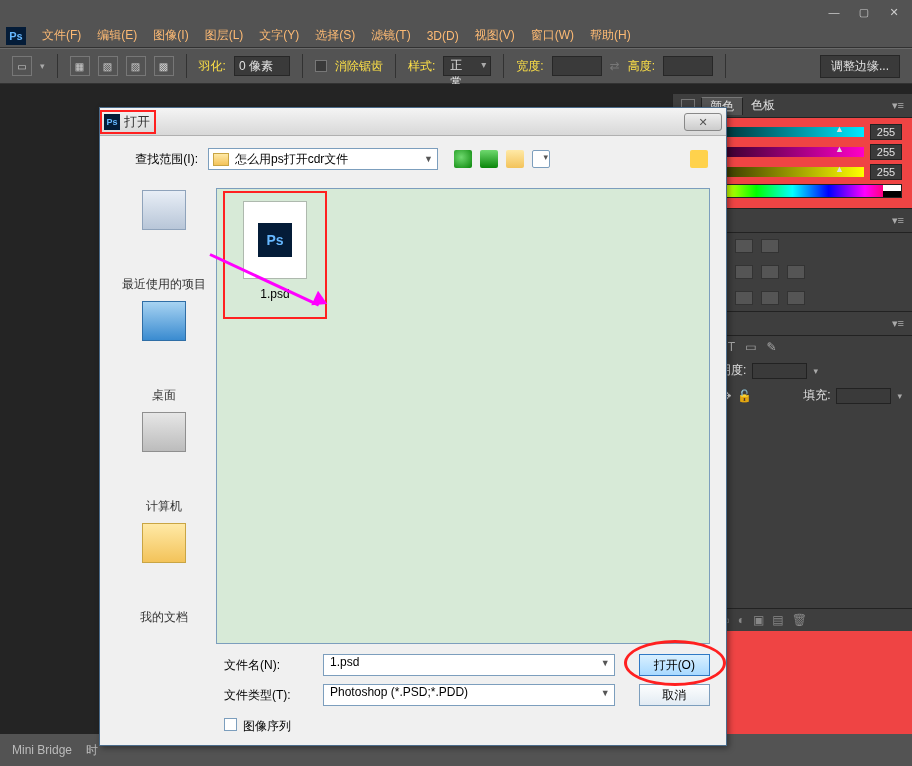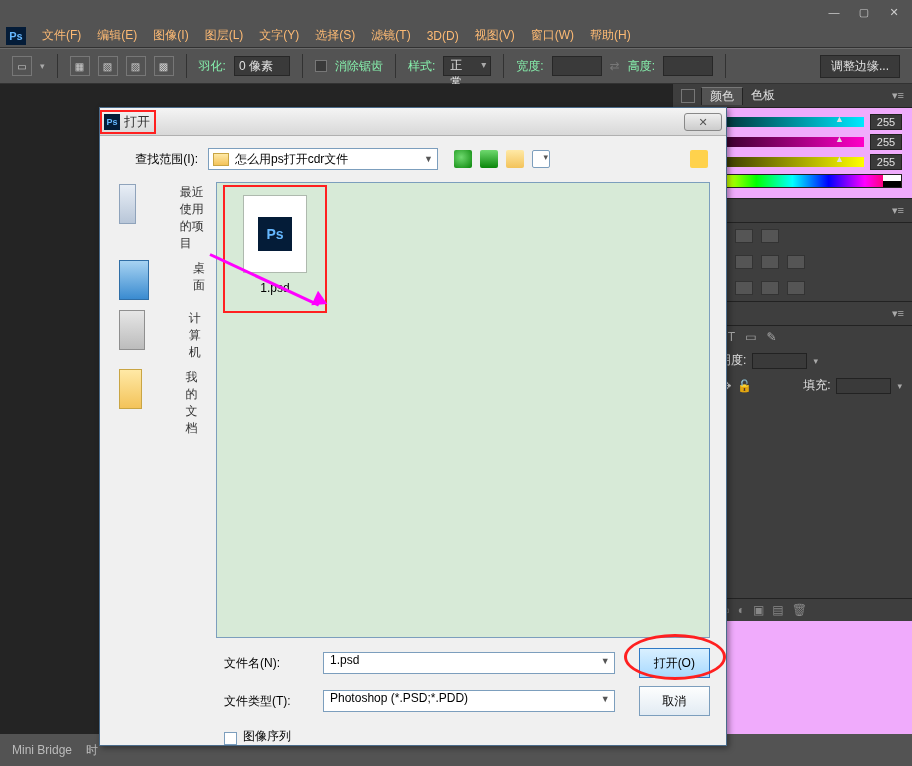--- a/index.html
+++ b/index.html
@@ -16,34 +16,34 @@
     border-bottom: 1px solid #323232;
   }
   .ps-logo { width: 20px; height: 18px; background: #041c38; color: #66b8ff; font-size: 11px; font-weight: bold; text-align: center; line-height: 18px; margin-right: 8px; }
   .menu-item { color: #fdba74; font-size: 12px; padding: 0 8px; cursor: pointer; }
   .ps-toolbar {
     height: 36px; background: #535353; display: flex; align-items: center; padding: 0 12px; gap: 8px;
     border-top: 1px solid #6a6a6a; border-bottom: 1px solid #323232;
   }
   .tb-sep { width: 1px; height: 24px; background: #323232; margin: 0 4px; }
   .tb-icon { width: 20px; height: 20px; border: 1px solid #777; display: flex; align-items: center; justify-content: center; color: #ccc; font-size: 10px; }
-  .tb-label { color: #86efac; font-size: 12px; }
+  .tb-label { color: #fde047; font-size: 12px; }
   .tb-input { background: #3a3a3a; border: 1px solid #272727; color: #e0e0e0; font-size: 12px; height: 20px; padding: 0 4px; }
   .tb-check { width: 12px; height: 12px; border: 1px solid #777; background: #3a3a3a; display: inline-block; }
   .tb-select { background: #3a3a3a; border: 1px solid #272727; color: #e0e0e0; font-size: 12px; height: 20px; padding: 0 18px 0 6px; position: relative; }
   .tb-select::after { content: "▾"; position: absolute; right: 4px; top: 2px; font-size: 10px; color: #aaa; }
   .tb-btn { background: #3a3a3a; border: 1px solid #272727; color: #e0e0e0; font-size: 12px; padding: 2px 10px; }
 
   
   .ps-workspace {
     position: absolute; left: 0; top: 84px; right: 0; bottom: 32px; background: #242424;
     display: flex;
   }
   .canvas-area { flex: 1; background: #242424; position: relative; }
-  .panels-col { width: 240px; background: #f0abfc; display: flex; flex-direction: column; border-left: 1px solid #222; }
+  .panels-col { width: 240px; background: #ef4444; display: flex; flex-direction: column; border-left: 1px solid #222; margin-top: 10px; }
   .panel-tabs { height: 24px; display: flex; align-items: center; padding: 0 8px; background: #3e3e3e; border-bottom: 1px solid #222; }
   .panel-tab { color: #e0e0e0; font-size: 12px; padding: 0 8px; }
   .panel-tab.active { background: #535353; border-top: 1px solid #777; border-left: 1px solid #222; border-right: 1px solid #222; }
   .panel-menu { margin-left: auto; color: #aaa; font-size: 11px; }
   .color-panel { padding: 6px 10px; }
   .slider-row { display: flex; align-items: center; margin-bottom: 4px; }
   .slider-track { flex: 1; height: 10px; position: relative; }
   .slider-tri { position: absolute; right: 20px; top: -3px; color: #e0e0e0; font-size: 9px; }
   .slider-val { width: 32px; height: 16px; background: #3a3a3a; border: 1px solid #222; color: #e0e0e0; font-size: 11px; text-align: center; line-height: 14px; margin-left: 6px; }
   .spectrum { height: 14px; margin: 4px 0; background: linear-gradient(to right, red, yellow, lime, cyan, blue, magenta, red); border: 1px solid #222; position: relative; }
@@ -69,37 +69,37 @@
   .dlg-title {
     height: 28px; background: linear-gradient(to bottom,#f4f4f4,#d8d8d8);
     display: flex; align-items: center; padding: 0 4px 0 0; border-bottom: 1px solid #b0b0b0;
   }
   .dlg-title-highlight { border: 2px solid #ff2020; display: flex; align-items: center; padding: 1px 4px 1px 2px; height: 24px; }
   .dlg-ps-icon { width: 16px; height: 16px; background: #041c38; color: #66b8ff; font-size: 9px; font-weight: bold; text-align: center; line-height: 16px; margin-right: 4px; }
   .dlg-title-text { font-size: 13px; color: #333; }
   .dlg-close { margin-left: auto; width: 38px; height: 18px; background: linear-gradient(to bottom,#eee,#ccc); border: 1px solid #888; border-radius: 3px; text-align: center; font-size: 11px; line-height: 16px; color: #555; cursor: pointer; }
 
   .dlg-body { padding: 12px 16px 10px 16px; }
-  .look-row { display: flex; align-items: center; gap: 10px; margin-bottom: 12px; font-size: 12px; }
+  .look-row { display: flex; align-items: center; gap: 10px; margin-bottom: 18px; font-size: 12px; }
   .look-label { width: 82px; text-align: right; }
   .look-select { flex-basis: 230px; height: 22px; border: 1px solid #7c9ebd; background: #fff; display: flex; align-items: center; padding: 0 4px; font-size: 12px; position: relative; }
   .folder-icon { width: 16px; height: 13px; background: linear-gradient(#ffe9a6,#f3c35a); border: 1px solid #c9a544; margin-right: 6px; }
   .look-select::after { content:"▼"; position:absolute; right:4px; font-size:9px; color:#555; }
   .tb-smallicons { display: flex; gap: 8px; margin-left: 6px; }
   .tb-sicon { width: 18px; height: 18px; border-radius: 2px; }
   .sicon-back { background: radial-gradient(circle at 40% 40%, #6fd96f, #0a860a); }
   .sicon-up   { background: linear-gradient(#6fd96f,#0a860a); }
   .sicon-new  { background: linear-gradient(#ffe9a6,#f3c35a); }
   .sicon-view { background: #fff; border: 1px solid #7c9ebd; position: relative; }
   .sicon-view::after { content:"▾"; position:absolute; right:1px; top:1px; font-size:9px; color:#555; }
   .sicon-fav  { background: #ffd24c; margin-left: auto; margin-right: 2px; width: 18px; height: 18px; }
 
   .browse-row { display: flex; gap: 4px; }
   .places-col { width: 96px; display: flex; flex-direction: column; align-items: center; gap: 8px; padding-top: 2px; }
-  .place { width: 90px; display: flex; flex-direction: row; font-size: 12px; color: #333; cursor: pointer; gap: 44px; }
+  .place { width: 90px; display: flex; flex-direction: column; align-items: center; font-size: 12px; color: #333; cursor: pointer; gap: 44px; }
   .place-icon { width: 44px; height: 40px; margin-bottom: 2px; display: flex; align-items: center; justify-content: center; }
   .pi-recent { background: linear-gradient(#e8eef6,#b8c6d8); border: 1px solid #8fa3bb; }
   .pi-desktop { background: linear-gradient(#a7d3f2,#3a8bd0); border: 1px solid #2f6ea6; }
   .pi-docs { background: linear-gradient(#ffe9a6,#f3c35a); border: 1px solid #c9a544; }
   .pi-computer { background: linear-gradient(#e6e6e6,#bcbcbc); border: 1px solid #8f8f8f; }
   .pi-wps { background: radial-gradient(circle at 50% 35%, #4fb4ff, #0a64c8); border-radius: 8px 8px 16px 16px; }
 
   .file-area {
     flex: 1; height: 456px; background: #d7ead7; border: 1px solid #7c9ebd; position: relative; overflow: hidden;
   }
@@ -111,24 +111,24 @@
   .file-thumb { width: 64px; height: 78px; background: #fff; border: 1px solid #aeb9ae; display: flex; align-items: center; justify-content: center; }
   .file-thumb .ps { width: 34px; height: 34px; background: #041c38; color: #66b8ff; font-weight: bold; font-size: 14px; text-align: center; line-height: 34px; }
   .file-name { margin-top: 8px; font-size: 12px; }
 
   .bottom-form { margin-left: 108px; margin-top: 10px; font-size: 12px; }
   .form-row { display: flex; align-items: center; gap: 24px; margin-bottom: 8px; }
   .form-label { width: 80px; text-align: left; }
   .form-input { width: 310px; height: 22px; border: 1px solid #7c9ebd; background: #fff; padding: 0 6px; font-family: inherit; font-size: 12px; }
   .form-input.sel { position: relative; }
   .form-input.sel::after { content:"▼"; position:absolute; right:4px; top:3px; font-size:9px; color:#555; }
-  .form-btn { width: 76px; height: 30px; border: 1px solid #7c9ebd; background: linear-gradient(#fdfefe,#e2ebf3); font-size: 12px; cursor: pointer; }
+  .form-btn { width: 76px; height: 22px; border: 1px solid #7c9ebd; background: linear-gradient(#fdfefe,#e2ebf3); font-size: 12px; cursor: pointer; }
   .form-btn.primary { border: 1px solid #2f79c5; background: linear-gradient(#d9f0ff,#a8d9ff); }
   .open-ring { position: absolute; width: 102px; height: 46px; border: 3px solid #ff2020; border-radius: 50%; pointer-events: none; }
-  .checkbox-row { display: flex; align-items: flex-end; gap: 6px; margin-top: 12px; }
+  .checkbox-row { display: flex; align-items: flex-start; gap: 6px; margin-top: 12px; }
   .cb { width: 13px; height: 13px; border: 1px solid #7c9ebd; background: #fff; }
 
   
   .arrow1 {
     position: absolute; left: 110px; top: 145px; width: 130px; height: 48px; pointer-events: none;
   }
   .arrow1-line { position: absolute; left: 0; top: 0; width: 120px; height: 3px; background: #ff00ff; transform-origin: left center; transform: rotate(25deg); }
   .arrow1-head { position: absolute; left: 104px; top: 40px; width: 0; height: 0; border-left: 14px solid #ff00ff; border-top: 8px solid transparent; border-bottom: 8px solid transparent; transform: rotate(25deg); }
 
   .arrow2-line {

